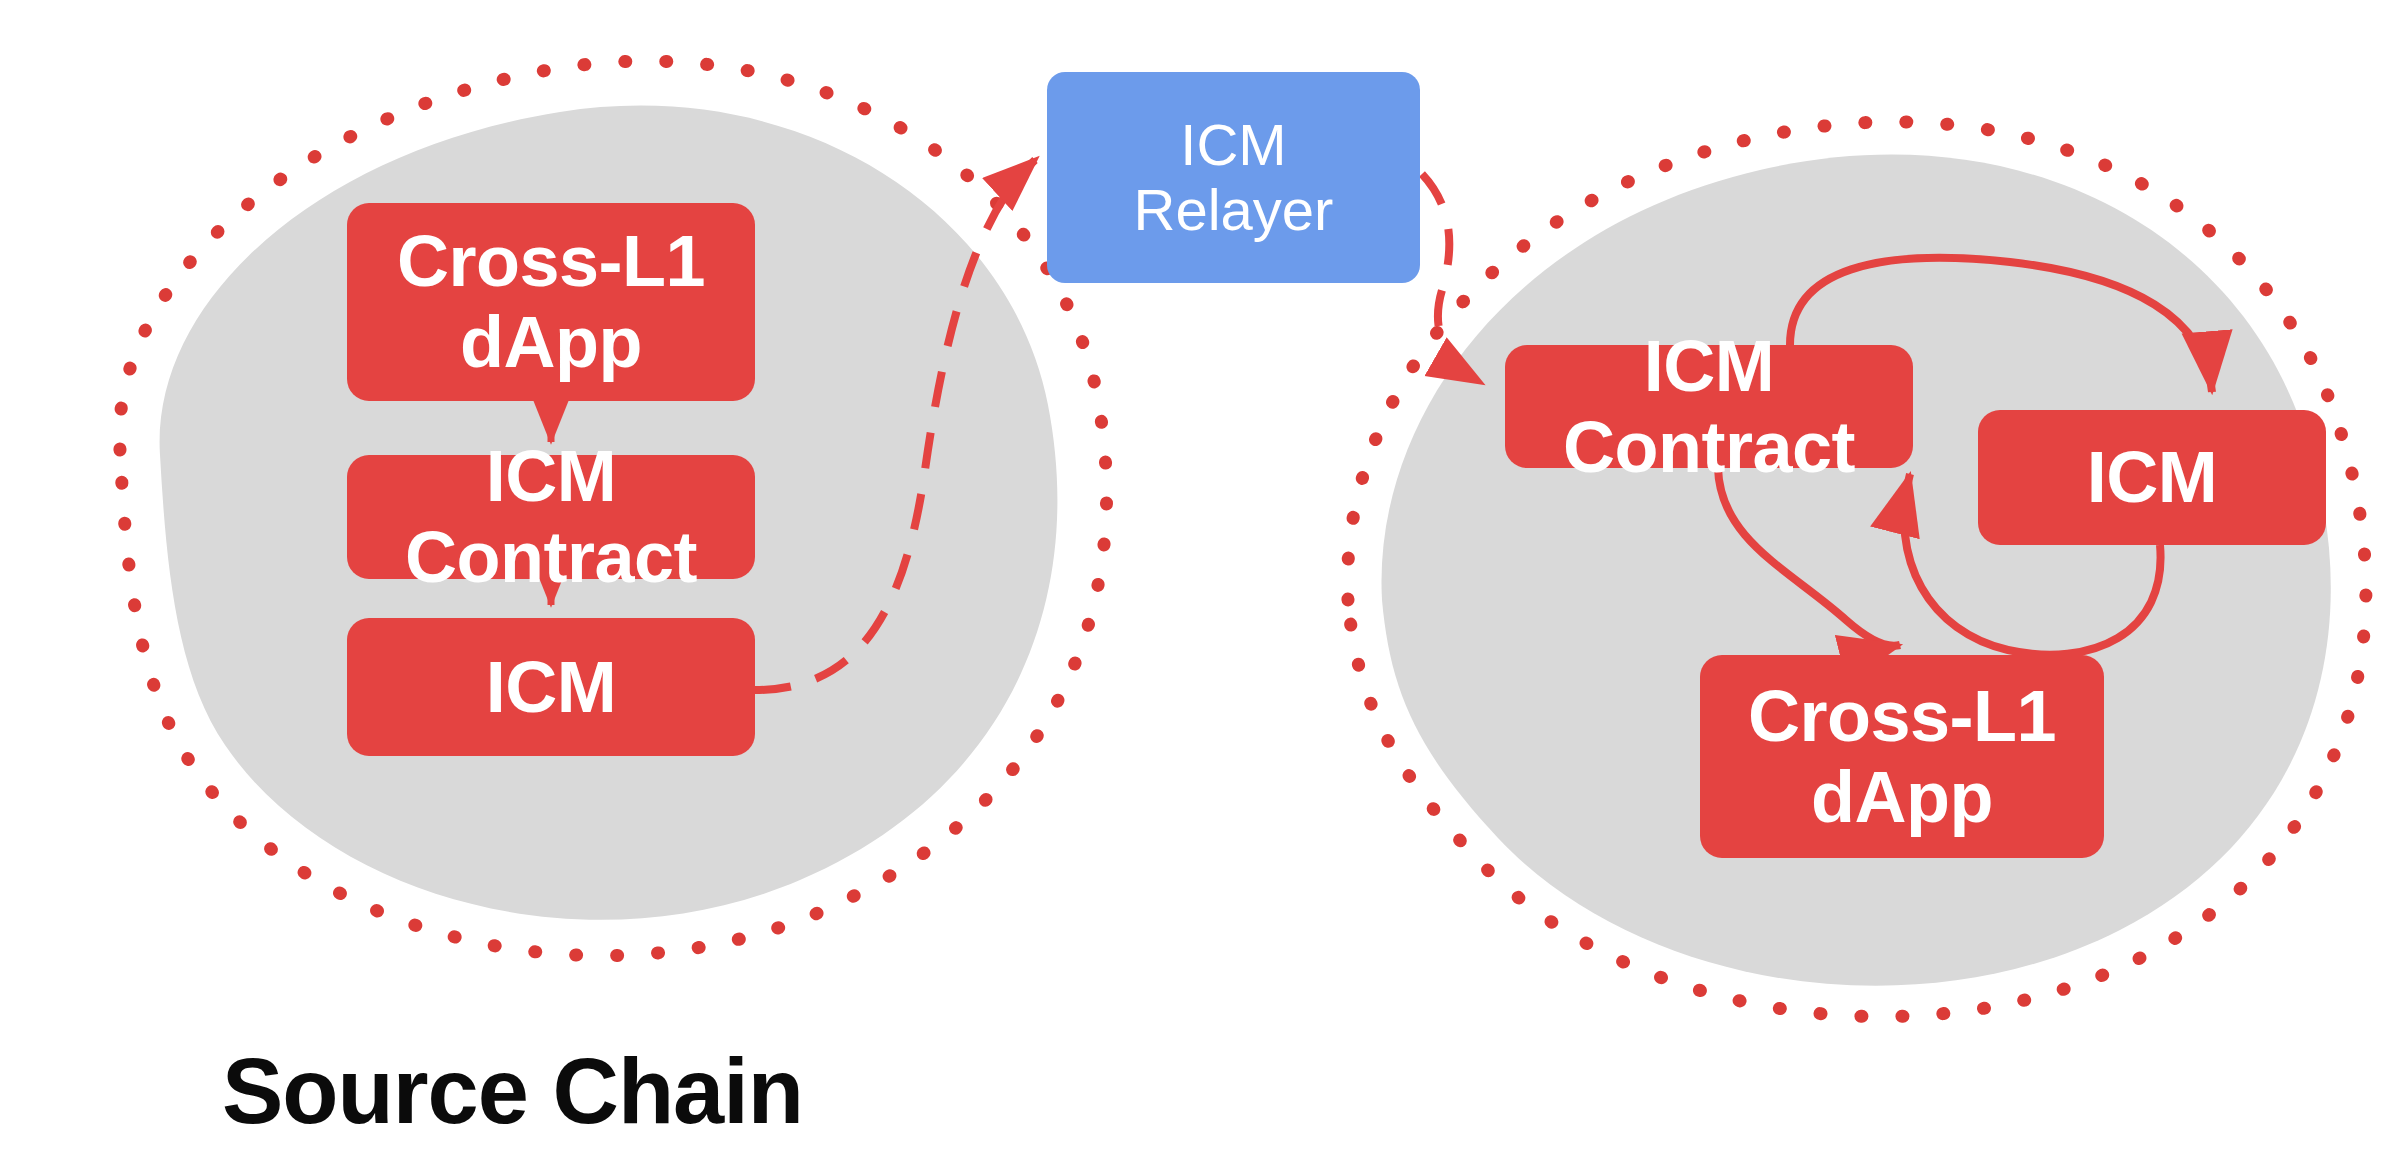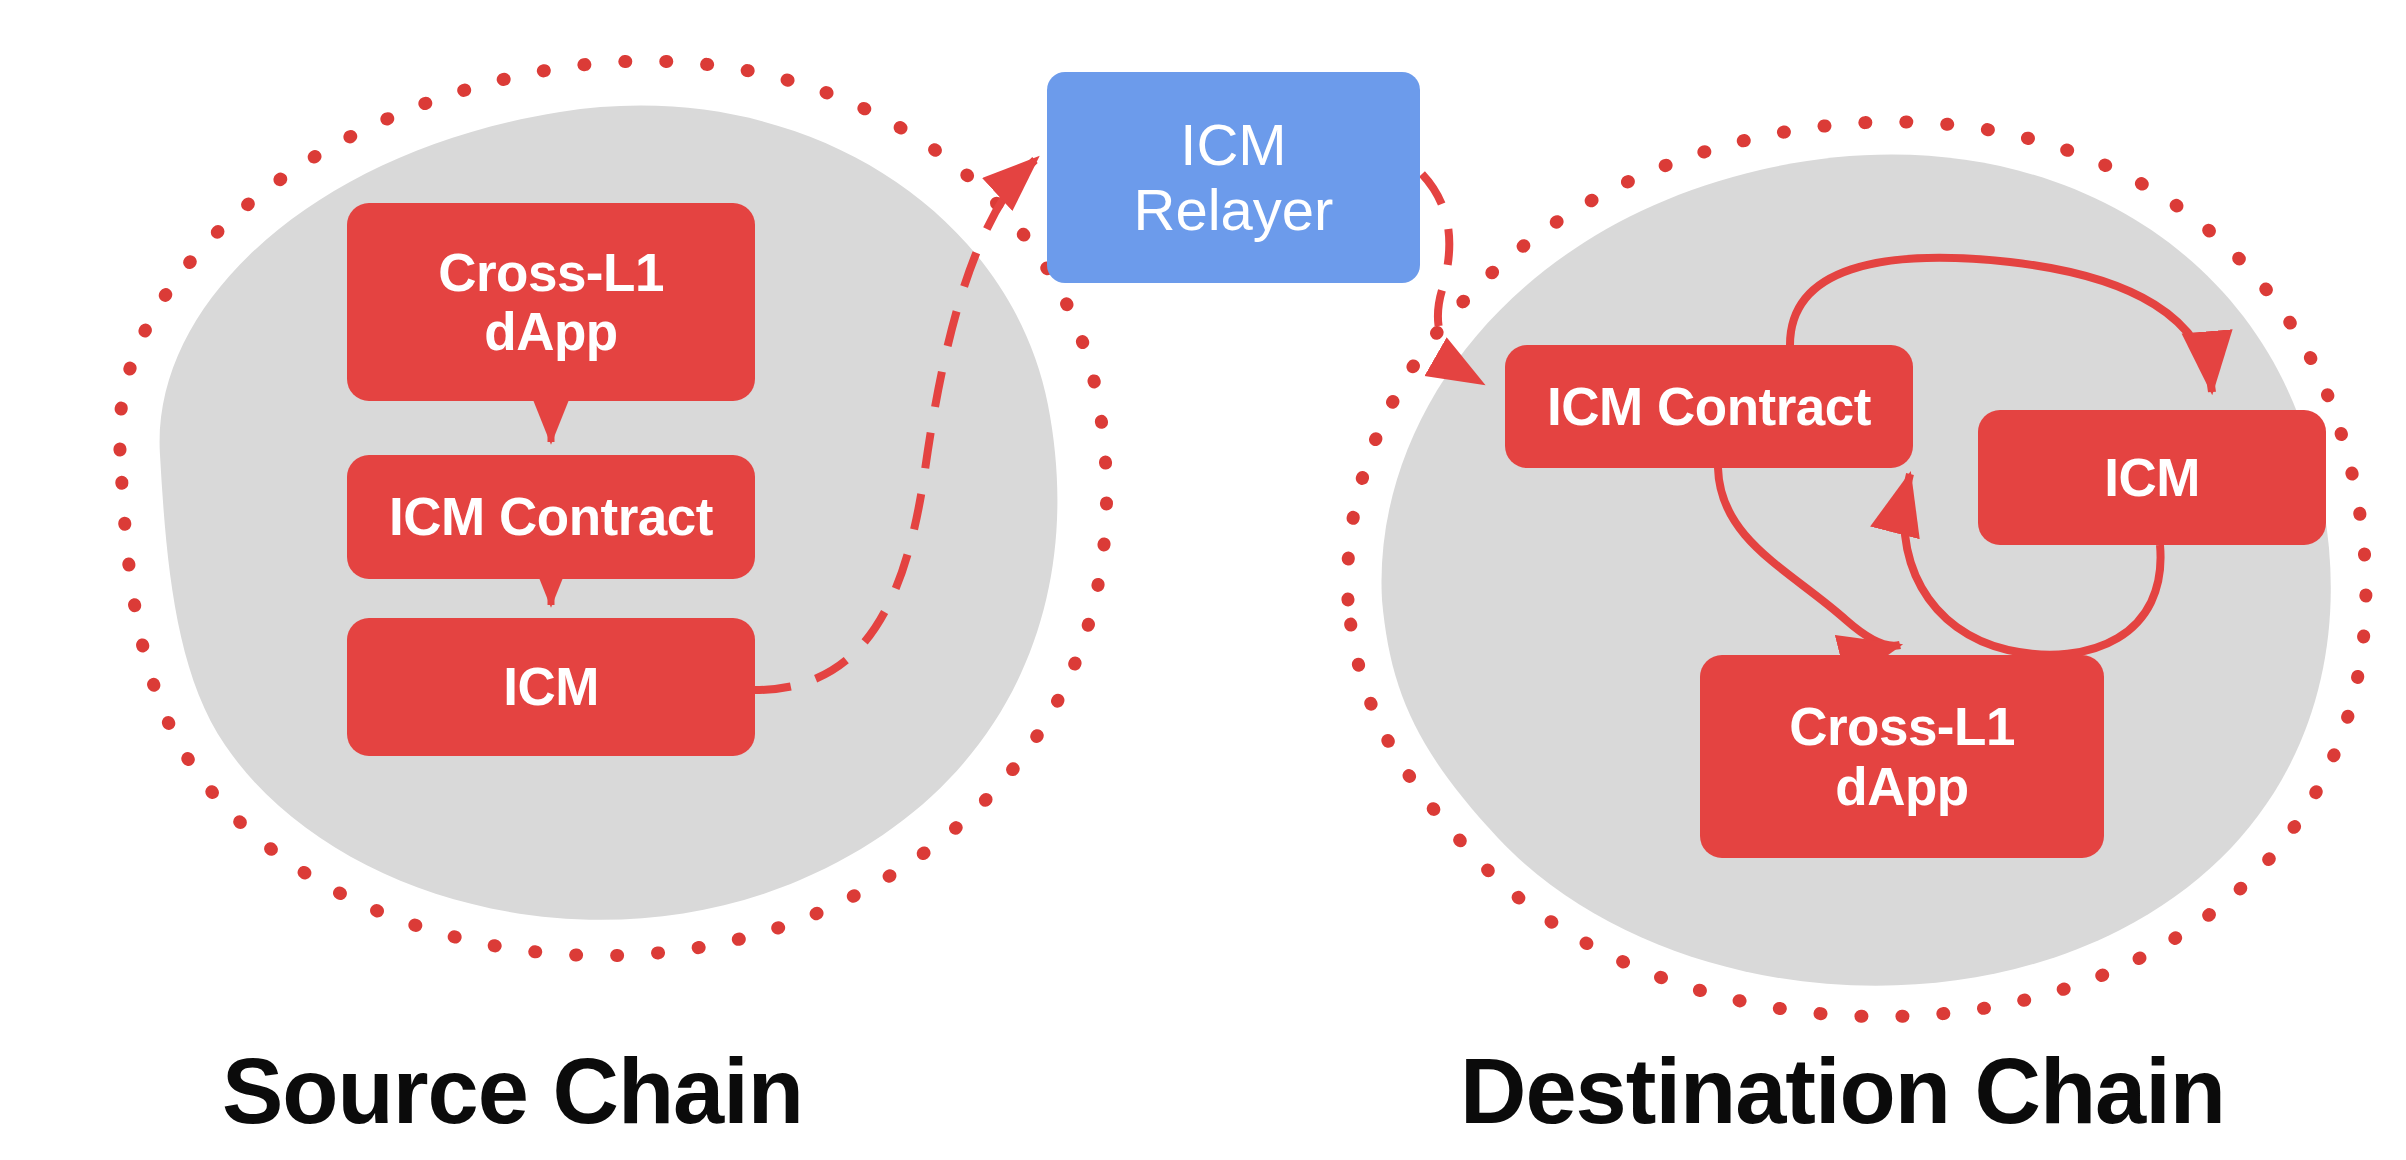--- a/index.html
+++ b/index.html
@@ -38,21 +38,21 @@
     color: #ffffff;
     line-height: 1.12;
     white-space: pre-line;
     z-index: 5;
   }
   .node.red {
     background: #E44341;
     border-radius: 22px;
     font-family: "Liberation Sans Narrow", "Liberation Sans", sans-serif;
     font-weight: bold;
-    font-size: 53px;
+    font-size: 72px;
     letter-spacing: -0.5px;
   }
   .node.blue {
     background: #6C9BEB;
     border-radius: 18px;
     font-family: "Liberation Sans", sans-serif;
     font-weight: normal;
     font-size: 58px;
     letter-spacing: 0px;
   }
@@ -158,15 +158,14 @@
 
   <div class="node red" id="n-dst-contract">ICM Contract</div>
 
   <div class="node red" id="n-dst-icm">ICM</div>
 
   <div class="node red" id="n-dst-dapp">Cross-L1
 dApp</div>
 
   <div class="chain-label" id="lbl-source">Source Chain</div>
 
-  <div class="chain-label" id="lbl-destination">Destination Chain</div>
 
 </div>
 
 </body></html>

